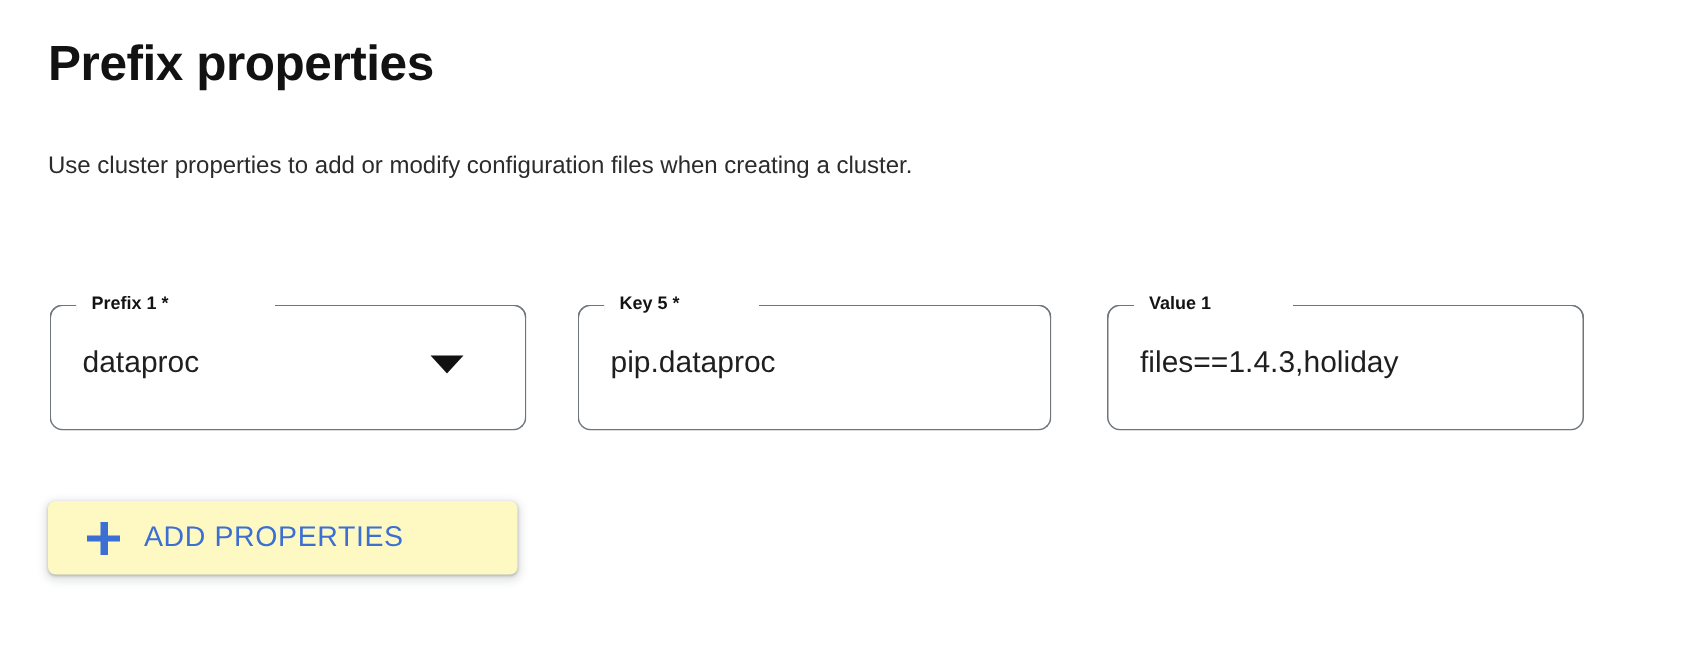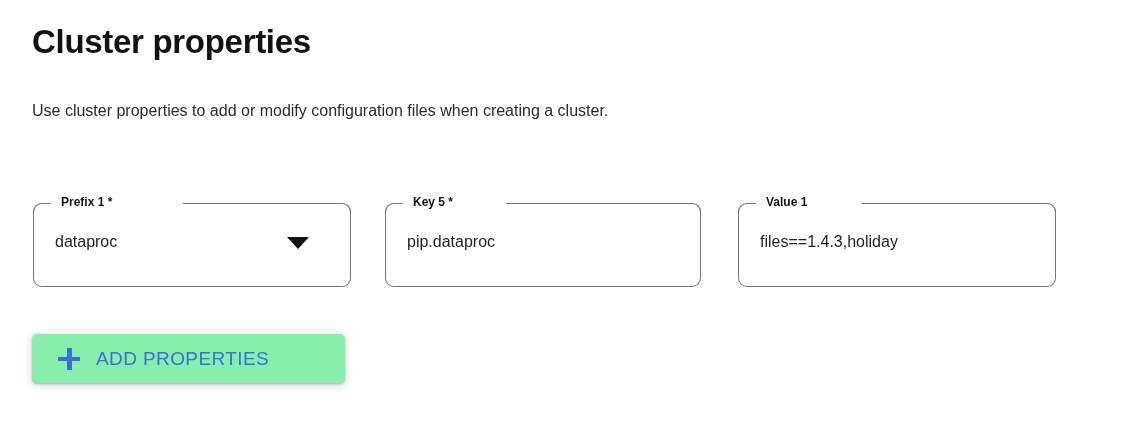--- a/index.html
+++ b/index.html
@@ -105,21 +105,21 @@
     color: #131313;
     background: #ffffff;
     padding: 0 4px;
     white-space: nowrap;
   }
 
   .field-value {
     position: absolute;
     left: 22px;
     top: 24px;
-    font-size: 16px;
+    font-size: 20px;
     line-height: 30px;
     font-weight: 400;
     color: #1f1f1f;
     white-space: nowrap;
     overflow: hidden;
   }
 
   .select-arrow {
     position: absolute;
     right: 42px;
@@ -140,21 +140,21 @@
     width: 272px;
   }
 
   
   .add-btn {
     position: absolute;
     left: 32px;
     top: 334px;
     width: 313px;
     height: 49px;
-    background: #86efac;
+    background: #fef9c3;
     border: none;
     border-radius: 5px;
     box-shadow: 0 1px 2px 0 rgba(60,64,67,0.30),
                 0 2px 6px 2px rgba(60,64,67,0.15);
     display: flex;
     align-items: center;
     cursor: pointer;
     padding: 0;
     font-family: "Liberation Sans", sans-serif;
   }
@@ -189,21 +189,21 @@
     letter-spacing: 0.4px;
     color: #3c6fd4;
     white-space: nowrap;
   }
 </style>
 </head>
 <body>
 
 <div class="page">
 
-  <div class="page-title">Cluster properties</div>
+  <div class="page-title">Prefix properties</div>
 
   <div class="page-desc">Use cluster properties to add or modify configuration files when creating a cluster.</div>
 
   <div class="fields-row">
 
     <div class="field field-prefix">
       <div class="field-outline"></div>
       <div class="outline-top-left"></div>
       <div class="outline-top-right" style="left:150px;right:0;"></div>
       <div class="field-label">Prefix 1 *</div>

